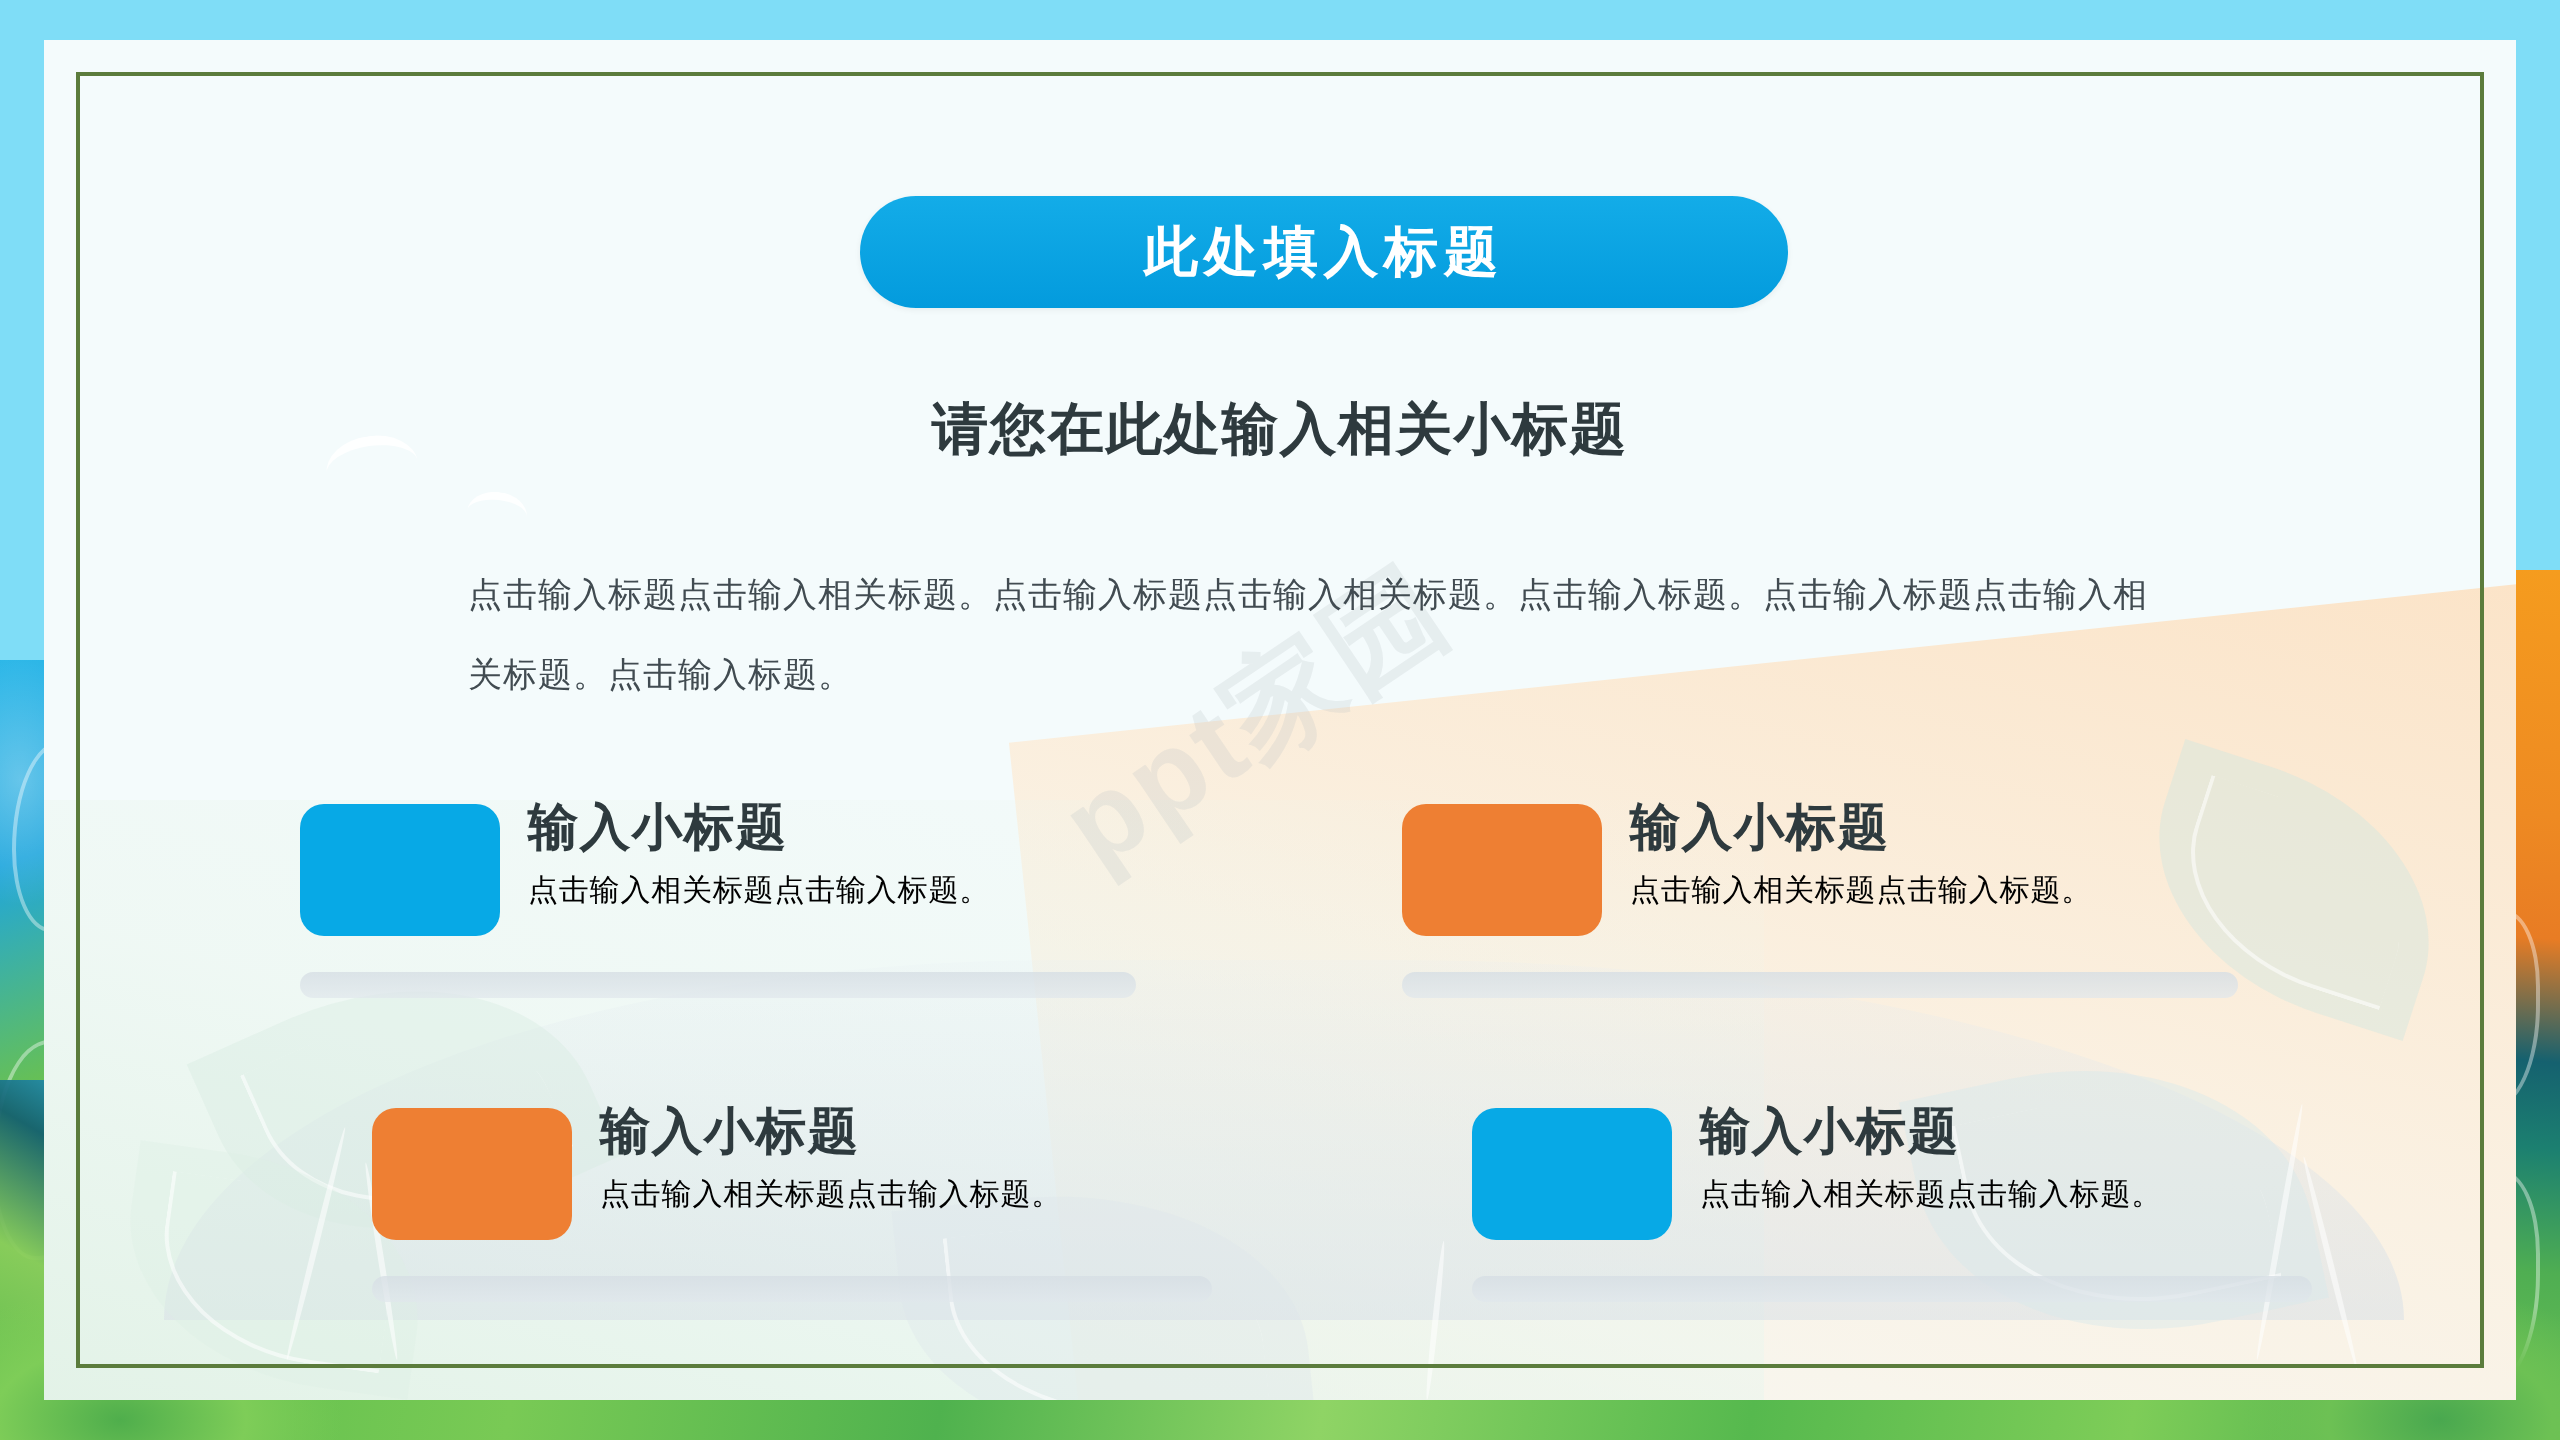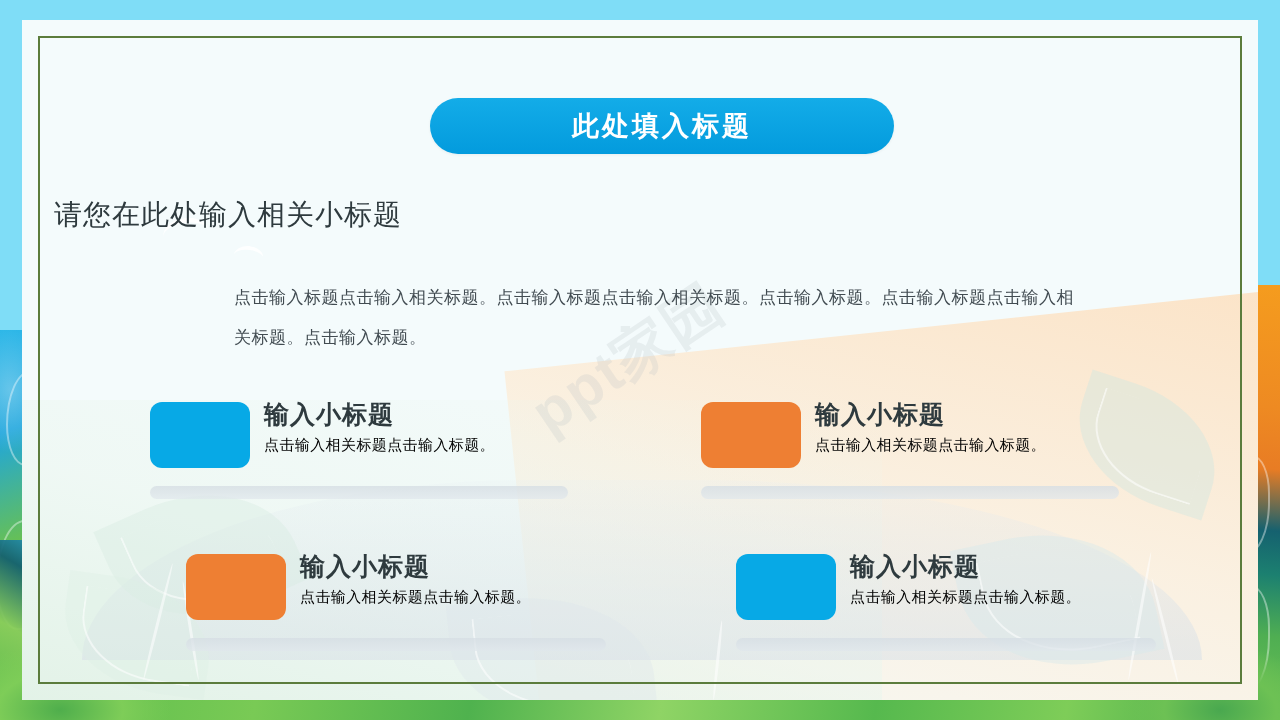--- a/index.html
+++ b/index.html
@@ -150,25 +150,25 @@
   .title-pill span {
     color: #FFFFFF;
     font-size: 27px;
     font-weight: 700;
     letter-spacing: 3px;
   }
 
   .subtitle {
     position: absolute;
     left: 0; right: 0; top: 176px;
+    text-align: center;
     font-size: 28px;
-    font-weight: 400;
+    font-weight: 700;
     color: #2E3A3E;
     letter-spacing: 1px;
-    margin-left: 32px;
   }
 
   .paragraph {
     position: absolute;
     left: 212px; width: 856px; top: 258px;
     text-align: left;
     font-size: 17px;
     line-height: 40px;
     color: #414B51;
     letter-spacing: .5px;

